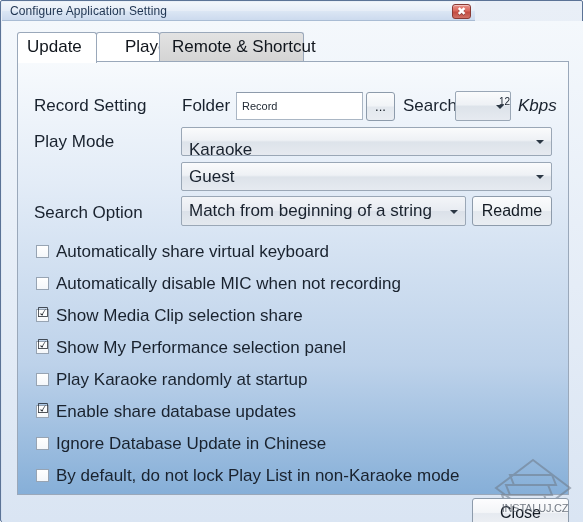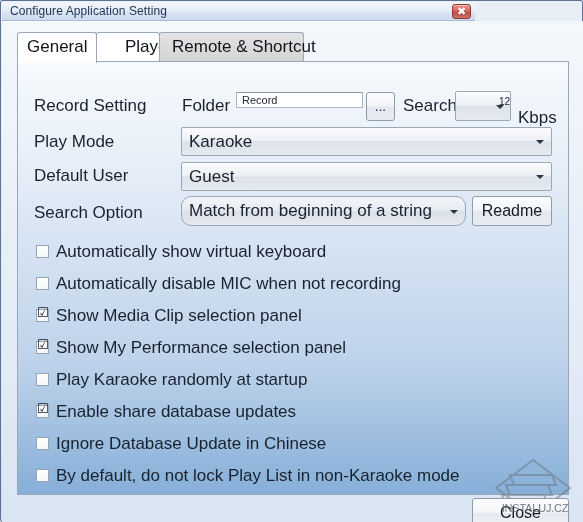--- a/index.html
+++ b/index.html
@@ -192,21 +192,20 @@
   .combo .arrow {
     position: absolute;
     right: 7px;
     width: 0; height: 0;
     border-left: 4px solid transparent;
     border-right: 4px solid transparent;
     border-top: 4px solid #2b3744;
   }
   .combo.flat {
     background: linear-gradient(to bottom, #f3f5f8 0%, #e7ebf1 50%, #dbe1e9 51%, #e4e9ef 100%);
-    border-radius: 10px;
   }
 
   
   .cbrow {
     position: absolute;
     left: 18px;
     height: 24px;
     cursor: pointer;
     white-space: nowrap;
   }
@@ -291,84 +290,83 @@
   <div id="titlebar">
     <div id="title-text">Configure Application Setting</div>
     <div id="close-btn">
       <div class="x">✖</div>
     </div>
   </div>
 
   <div id="dialog-body">
 
     <div id="tabstrip">
-      <div class="tab selected" style="left:0px; width:80px;">General</div>
+      <div class="tab selected" style="left:0px; width:80px;">Update</div>
       <div class="tab normal" style="left:79px; width:64px;padding-left:28px;">Player</div>
       <div class="tab hot" style="left:142px; width:145px;">Remote &amp; Shortcut</div>
     </div>
 
     <div id="tabpanel">
 
       <div class="lbl" style="left:16px; top:34px;">Record Setting</div>
 
       <div class="lbl" style="left:164px; top:34px;">Folder</div>
 
-      <input class="textbox" style="left: 218px; top: 30px; width: 127px; height: 16px;" value="Record">
+      <input class="textbox" style="left: 218px; top: 30px; width: 127px; height: 28px;" value="Record">
 
       <div class="btn" style="left:348px; top:30px; width:29px; height:29px; line-height:27px; font-size:13px;">...</div>
 
       <div class="lbl" style="left:385px; top:34px;">Search</div>
 
       <div class="combo" style="left:437px; top:29px; width:56px; height:30px;">
         <span class="ctext" style="top:4px; font-size:10px;margin-left:36px;">128</span>
         <span class="arrow" style="top:13px; right:6px;"></span>
       </div>
 
-      <div class="lbl" style="left:500px; top:46px;">Kbps</div>
+      <div class="lbl" style="left:500px; top:34px;font-style:italic;">Kbps</div>
 
       <div class="lbl" style="left:16px; top:70px;">Play Mode</div>
       <div class="combo" style="left:163px; top:65px; width:371px; height:29px;">
-        <span class="ctext" style="top:4px;">Karaoke</span>
+        <span class="ctext" style="top:12px;">Karaoke</span>
         <span class="arrow" style="top:12px;"></span>
       </div>
 
-      <div class="lbl" style="left:16px; top:104px;">Default User</div>
       <div class="combo" style="left:163px; top:100px; width:371px; height:29px;">
         <span class="ctext" style="top:4px;">Guest</span>
         <span class="arrow" style="top:12px;"></span>
       </div>
 
       <div class="lbl" style="left:16px; top:141px;">Search Option</div>
 
       <div class="combo flat" style="left:163px; top:134px; width:285px; height:30px;">
         <span class="ctext" style="top:4px;">Match from beginning of a string</span>
         <span class="arrow" style="top:13px; right:7px;"></span>
       </div>
 
       <div class="btn" style="left:454px; top:134px; width:80px; height:30px; line-height:28px;">Readme</div>
 
       <div class="cbrow" style="top:178px;">
         <span class="cbbox">
           <span class="tick"></span>
         </span>
-        <span class="cblabel">Automatically show virtual keyboard</span>
+        <span class="cblabel">Automatically share virtual keyboard</span>
       </div>
 
       <div class="cbrow" style="top:210px;">
         <span class="cbbox">
           <span class="tick"></span>
         </span>
         <span class="cblabel">Automatically disable MIC when not recording</span>
       </div>
 
       <div class="cbrow" style="top:242px;">
         <span class="cbbox">
           <span class="tick">☑</span>
         </span>
-        <span class="cblabel">Show Media Clip selection panel</span>
+        <span class="cblabel">Show Media Clip selection share</span>
       </div>
 
       <div class="cbrow" style="top:274px;">
         <span class="cbbox">
           <span class="tick">☑</span>
         </span>
         <span class="cblabel">Show My Performance selection panel</span>
       </div>
 
       <div class="cbrow" style="top:306px;">

